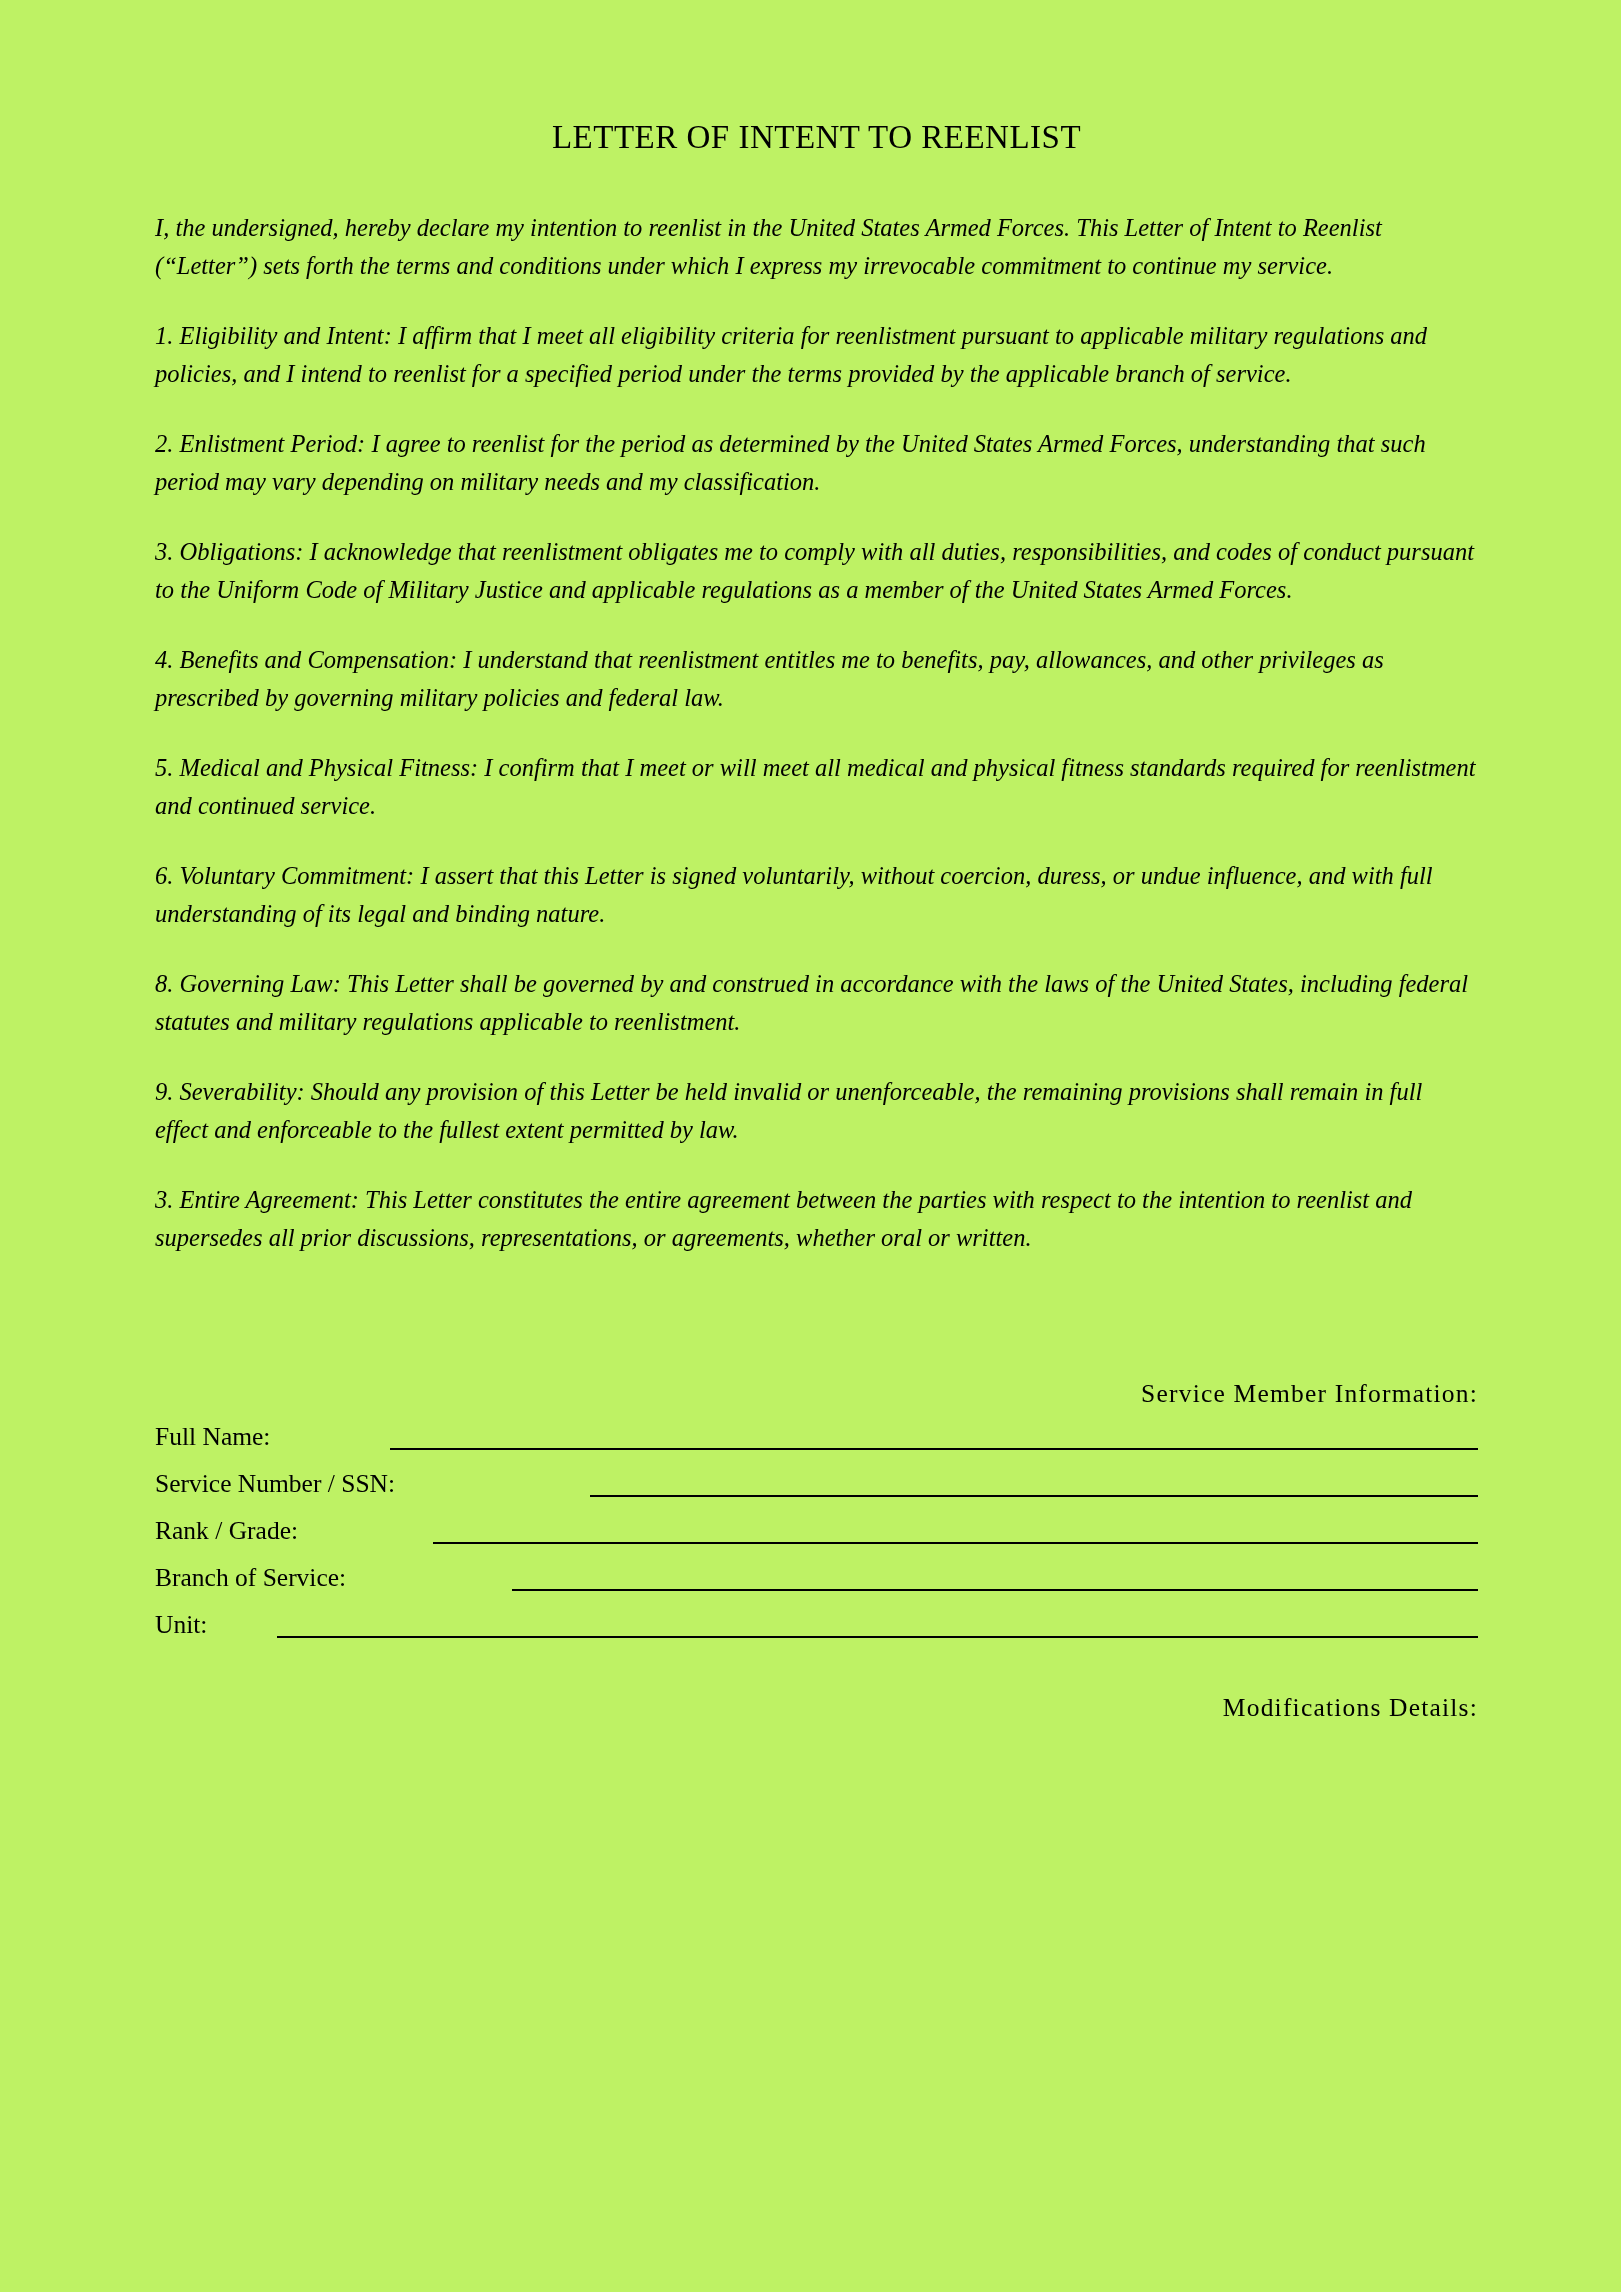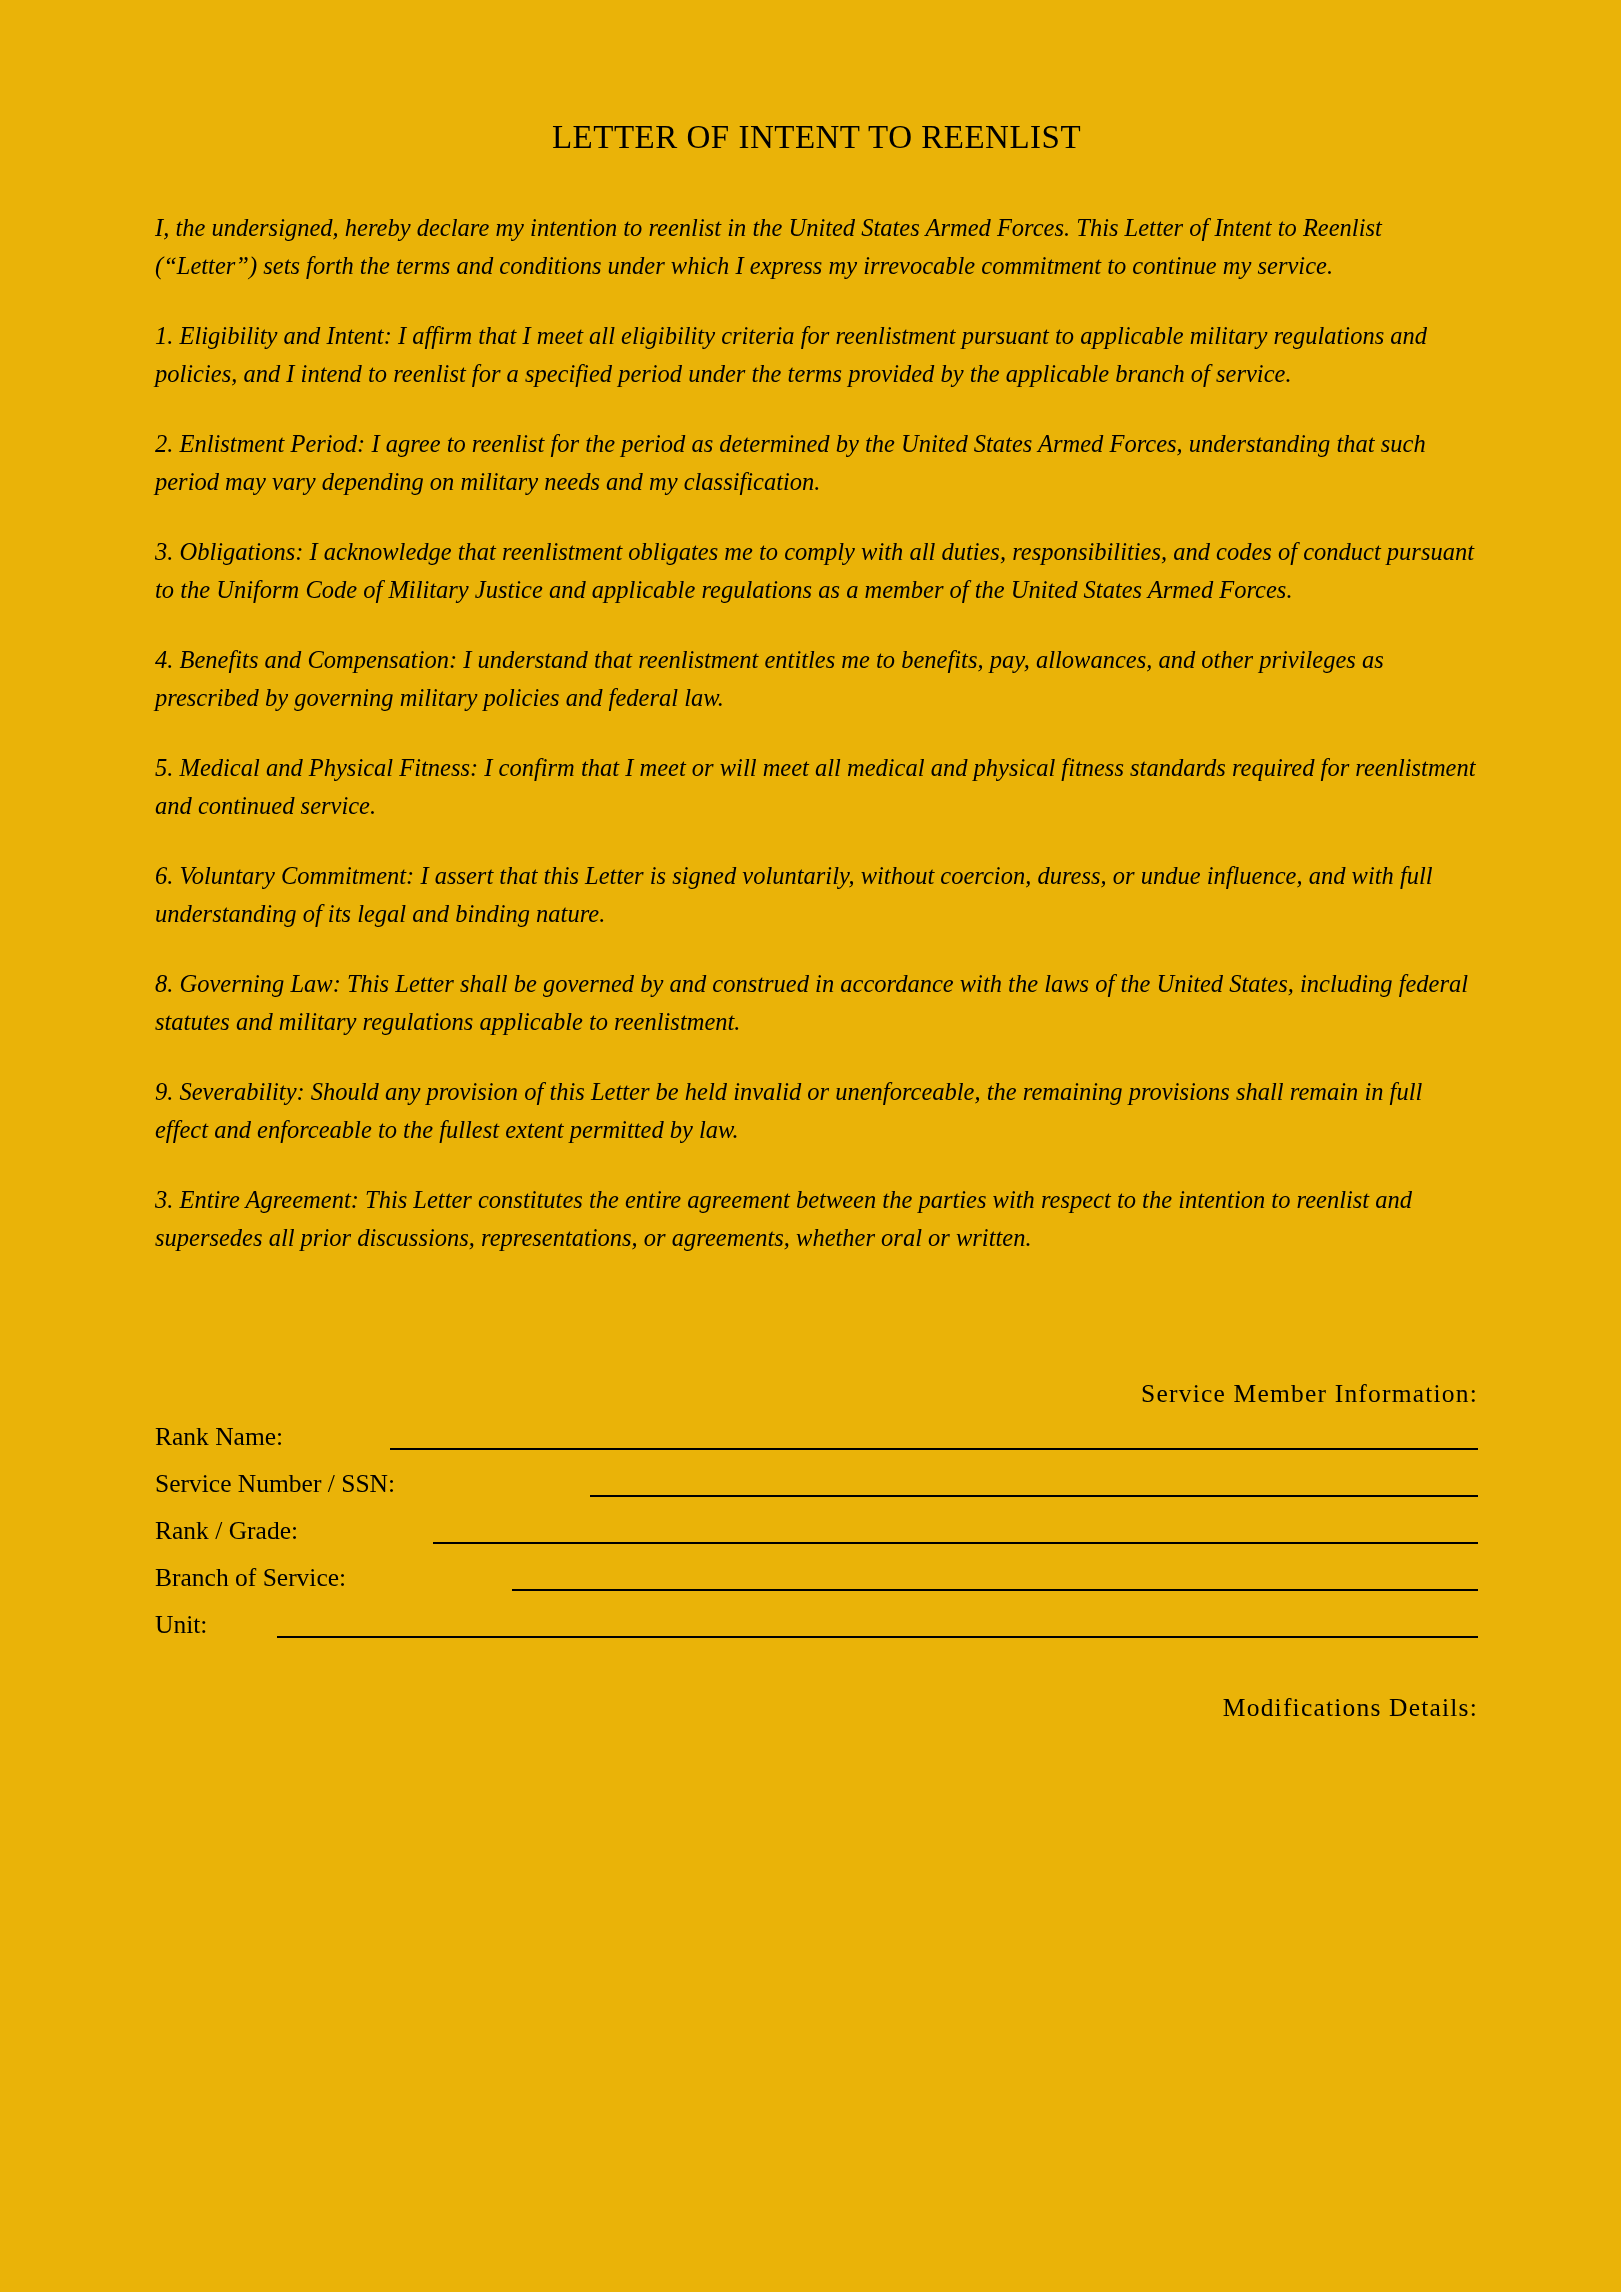--- a/index.html
+++ b/index.html
@@ -2,21 +2,21 @@
 <html><head>
 <meta charset="utf-8">
 <style>
   * { margin: 0; padding: 0; box-sizing: border-box; }
   html, body { background: #ffffff; }
   .page {
     position: relative;
     width: 1621px;
     height: 2293px;
     margin: 0 auto;
-    background: #eab308;
+    background: #bef264;
     color: #000000;
     font-family: "Liberation Serif", serif;
     padding: 116px 143px 0 155px;
     overflow: hidden;
   }
   .doc-title {
     font-size: 33px;
     line-height: 43px;
     font-weight: 400;
     text-align: center;
@@ -95,21 +95,21 @@
   <p class="para">6. Voluntary Commitment: I assert that this Letter is signed voluntarily, without coercion, duress, or undue influence, and with full understanding of its legal and binding nature.</p>
   <p class="para">8. Governing Law: This Letter shall be governed by and construed in accordance with the laws of the United States, including federal statutes and military regulations applicable to reenlistment.</p>
   <p class="para">9. Severability: Should any provision of this Letter be held invalid or unenforceable, the remaining provisions shall remain in full effect and enforceable to the fullest extent permitted by law.</p>
   <p class="para">3. Entire Agreement: This Letter constitutes the entire agreement between the parties with respect to the intention to reenlist and supersedes all prior discussions, representations, or agreements, whether oral or written.</p>
 
   <h2 class="section-heading smi">Service Member Information:</h2>
 
   <div class="fields">
 
     <div class="field-row">
-      <span class="field-label w-fullname">Rank Name:</span>
+      <span class="field-label w-fullname">Full Name:</span>
       <span class="field-line"></span>
     </div>
 
     <div class="field-row">
       <span class="field-label w-ssn">Service Number / SSN:</span>
       <span class="field-line"></span>
     </div>
 
     <div class="field-row">
       <span class="field-label w-rank">Rank / Grade:</span>

